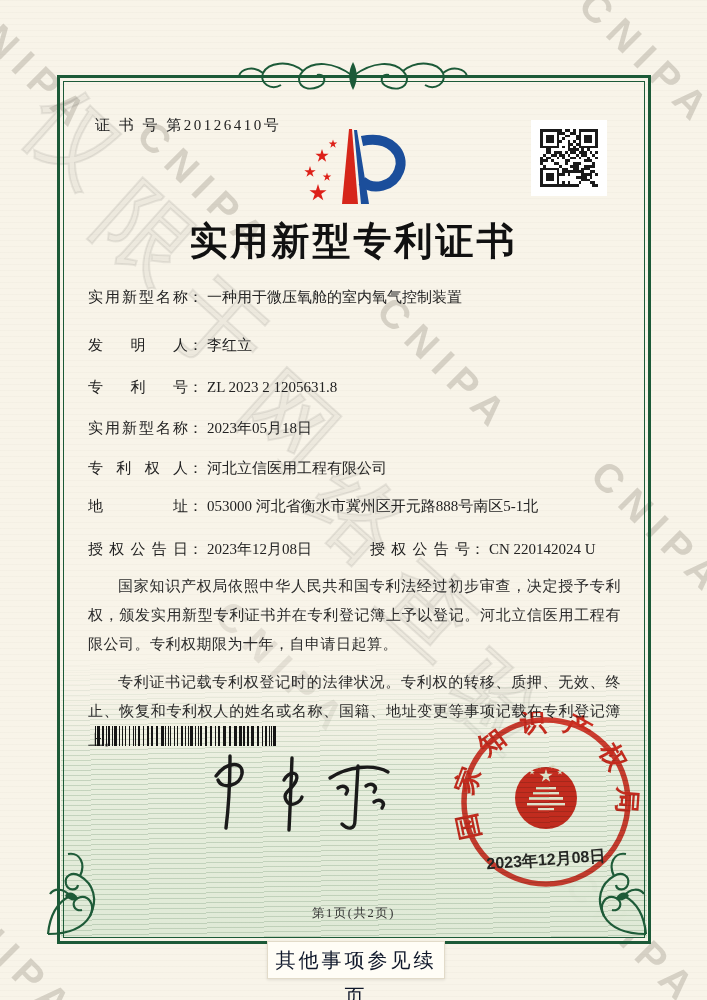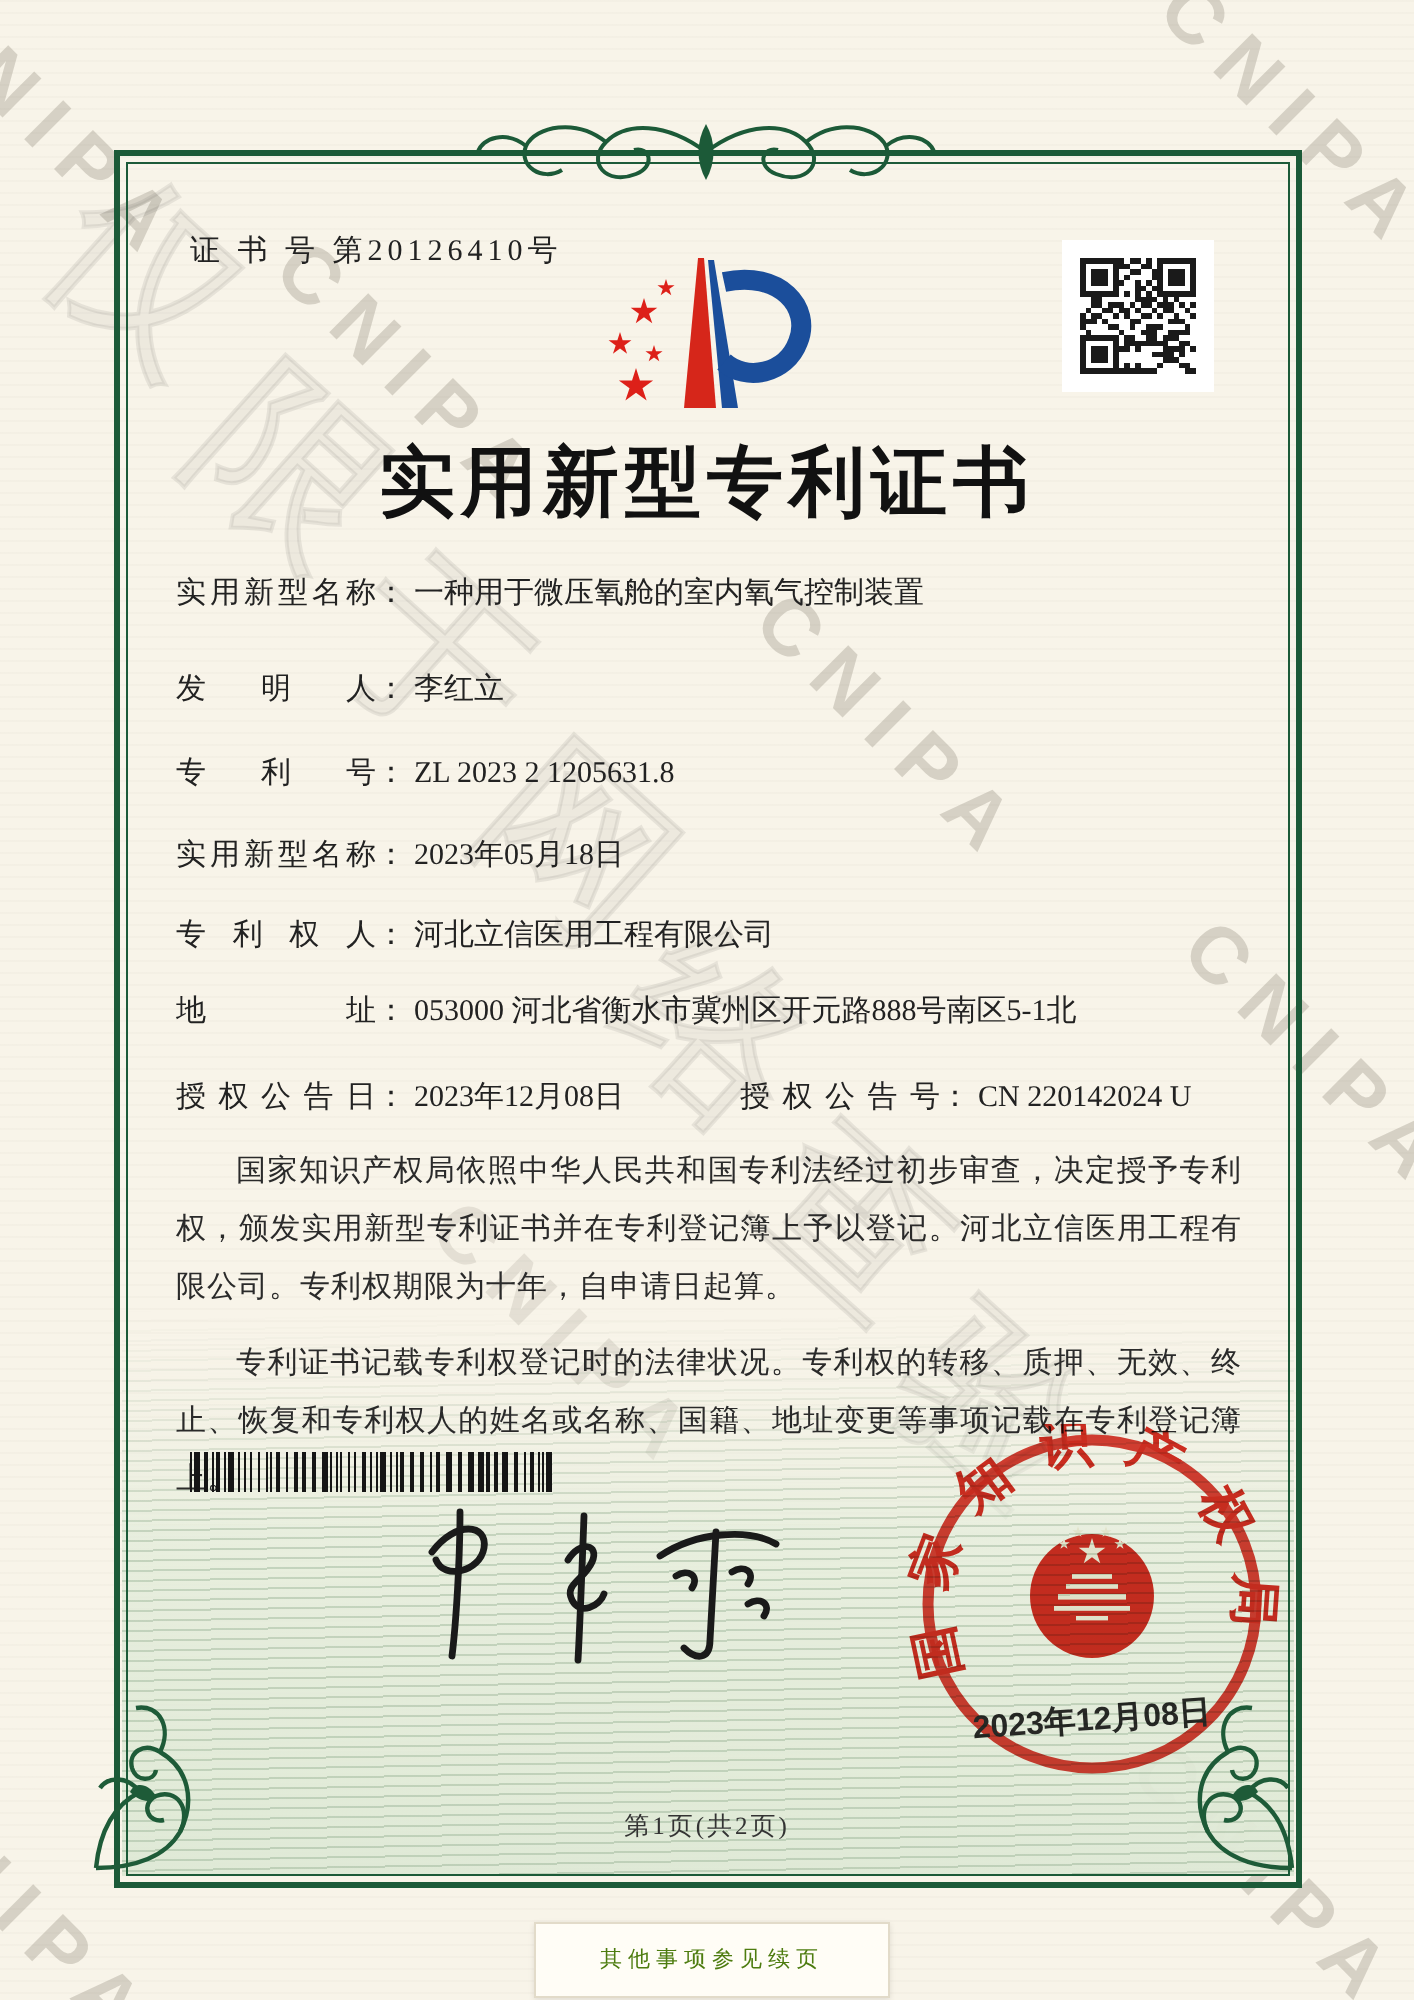--- a/index.html
+++ b/index.html
@@ -71,21 +71,21 @@
   .signature{position:absolute;left:188px;top:750px;z-index:4;}
 
   
   .seal{position:absolute;left:452px;top:712px;z-index:4;mix-blend-mode:multiply;opacity:0.96;}
 
   
   .page-num{position:absolute;left:0;top:905px;width:707px;text-align:center;
     font-size:12.5px;letter-spacing:1.5px;color:#333;z-index:3;}
   .cont-box{position:absolute;left:267px;top:941px;width:176px;height:36px;z-index:3;
     background:#fffdf6;border:1px solid #e2dbc9;box-shadow:0 1px 3px rgba(0,0,0,0.10);
-    text-align:center;line-height:36px;font-size:11px;letter-spacing:3px;color:#4d7c0f;margin-top:20px;}
+    text-align:center;line-height:36px;font-size:20px;letter-spacing:3px;color:#0f172a;}
 </style>
 </head>
 <body>
 
 <div class="page">
 
   <span class="wm-cnipa" style="left:-20px;top:-12px">CNIPA</span>
   <span class="wm-cnipa" style="left:160px;top:112px">CNIPA</span>
   <span class="wm-cnipa" style="left:400px;top:288px">CNIPA</span>
   <span class="wm-cnipa" style="left:614px;top:452px">CNIPA</span>

